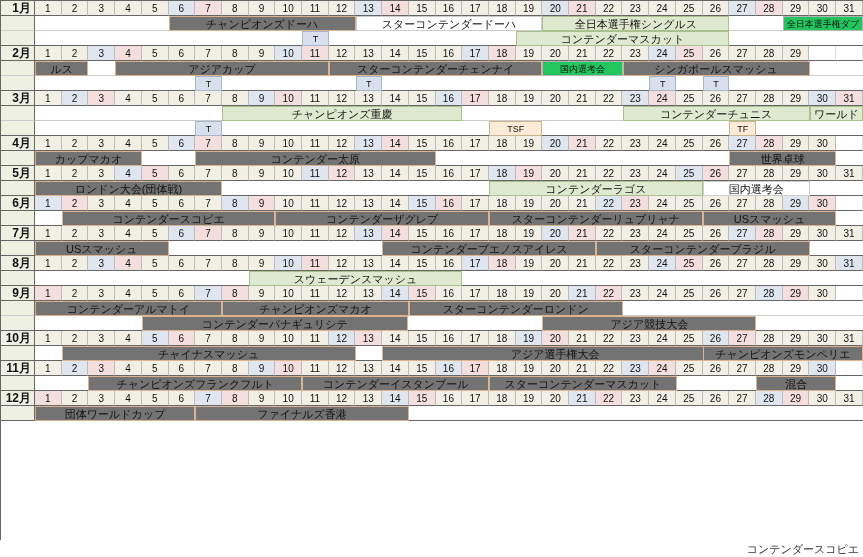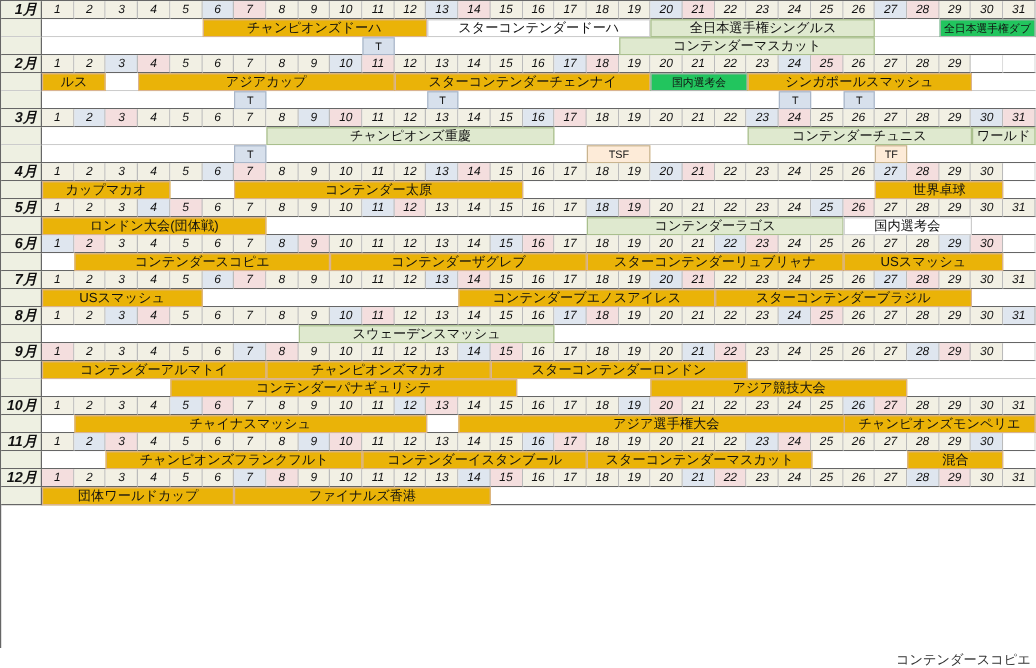--- a/index.html
+++ b/index.html
@@ -23,21 +23,20 @@
     width:100%;
     box-sizing:border-box;
   }
   
   .daygrid{
     position:relative;
     display:flex;
     width:100%;
     height:15px;
     box-sizing:border-box;
-    font-style:italic;
   }
   .mlabel{
     width:34px;min-width:34px;
     box-sizing:border-box;
     border-right:1px solid #666;
     border-bottom:1px solid #666;
     background:#eef0e2;
     font-size:12px;
     font-weight:bold;
     text-align:right;
@@ -88,21 +87,21 @@
     box-sizing:border-box;
     line-height:14px;
     font-size:11px;
     text-align:center;
     white-space:nowrap;
     overflow:hidden;
     border:1px solid #c9b48f;
     background:#fdebd8;
   }
   .ev.green{background:#dfe9cf;border-color:#a9bf8d;}
-  .ev.peach{background:#eab308;border-color:#d9b392;}
+  .ev.peach{background:#737373;border-color:#d9b392;}
   .ev.plain{background:#ffffff;border-color:#cccccc;}
   .ev.gray{background:#22c55e;border-color:#b5b5b5;font-size:9px;}
   .ev.tiny{font-size:9px;}
   .ev.blue{background:#d7e0ec;border-color:#a9b6c9;font-size:9px;}
   .credit{
     position:absolute;
     right:4px;bottom:0px;
     font-size:11px;
     color:#333;
   }
@@ -528,21 +527,21 @@
         <div class="evlabelpad nolabel"></div>
         <div class="evtrack">
           <div class="ev peach" style="left: 0px; width: 186.968px;">コンテンダーアルマトイ</div>
           <div class="ev peach" style="left: 186.968px; width: 186.968px;">チャンピオンズマカオ</div>
           <div class="ev peach" style="left: 373.935px; width: 213.677px;">スターコンテンダーロンドン</div>
         </div>
       </div>
       <div class="evrow">
         <div class="evlabelpad nolabel"></div>
         <div class="evtrack">
-          <div class="ev peach" style="left: 106.839px; width: 289px;">コンテンダーパナギュリシテ</div>
+          <div class="ev peach" style="left: 106.839px; width: 266px;">コンテンダーパナギュリシテ</div>
           <div class="ev peach" style="left: 507.484px; width: 213.677px;">アジア競技大会</div>
         </div>
       </div>
     </div>
     <div class="month-block">
       <div class="daygrid">
         <div class="mlabel">10月</div>
         <div class="daycell" style="width: 26.7097px; min-width: 26.7097px;">1</div>
         <div class="daycell" style="width: 26.7097px; min-width: 26.7097px;">2</div>
         <div class="daycell" style="width: 26.7097px; min-width: 26.7097px;">3</div>

